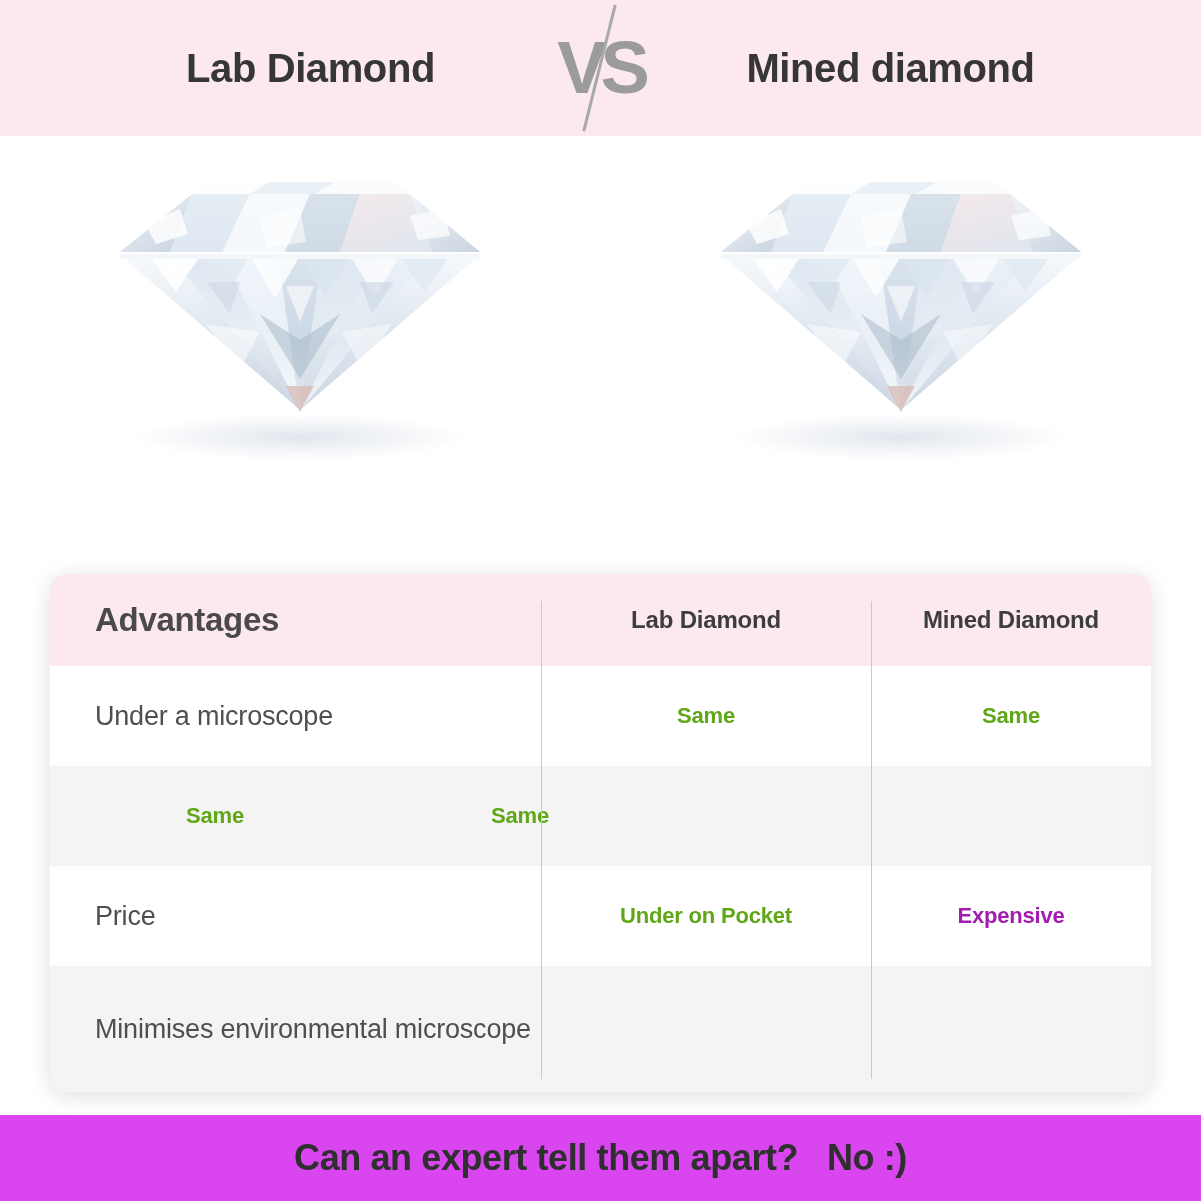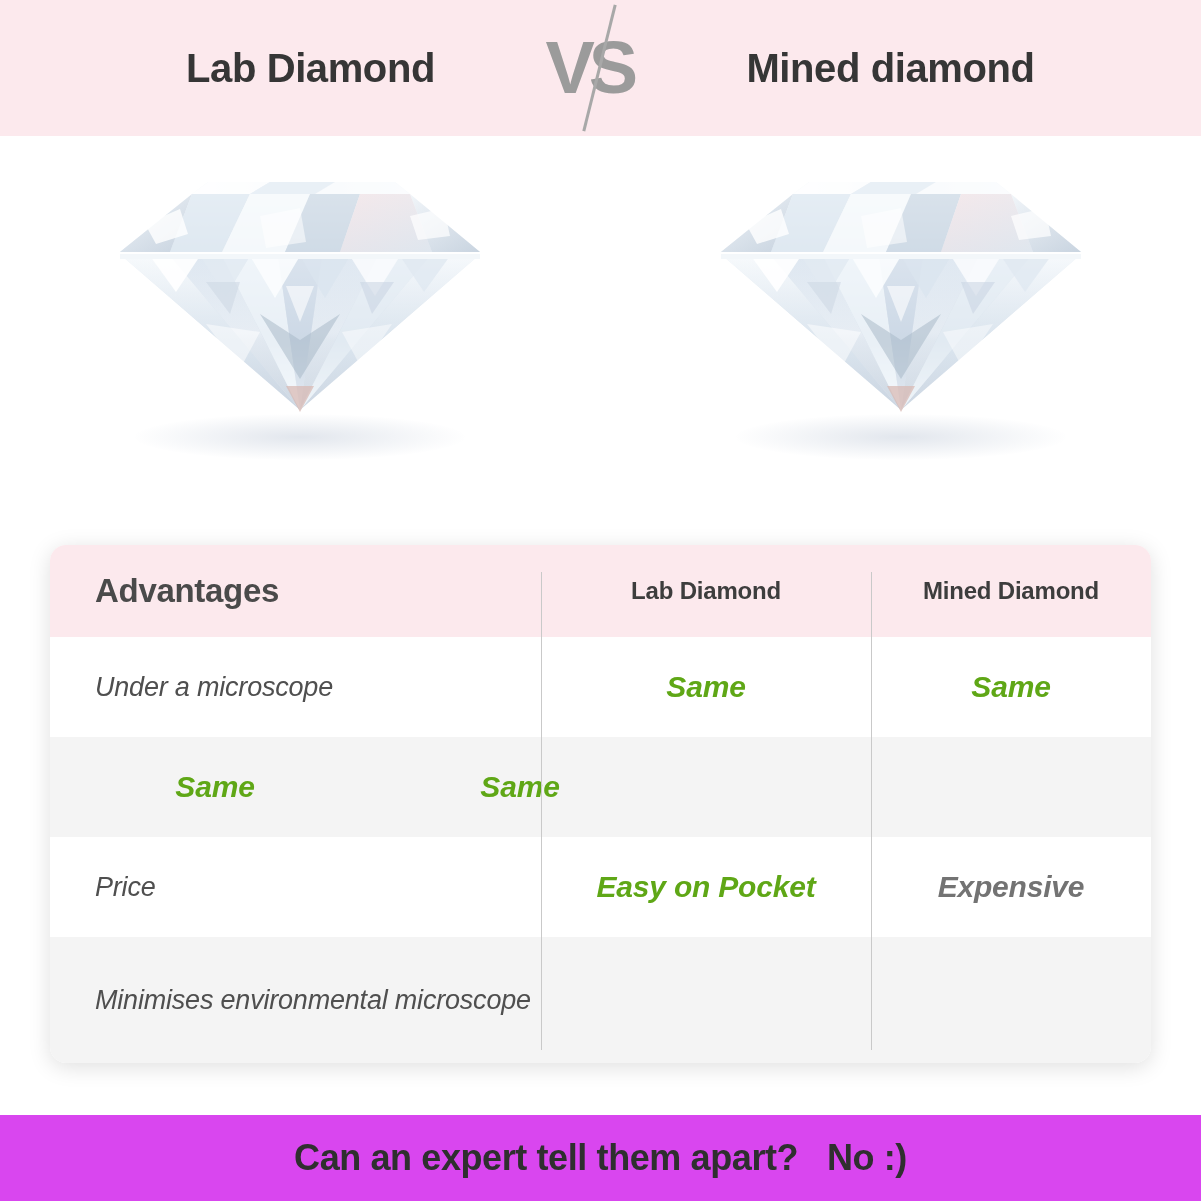--- a/index.html
+++ b/index.html
@@ -21,21 +21,21 @@
     display:flex;align-items:center;justify-content:center;
     width:100%;gap:0;
   }
   .header-title{
     font-size:40px;font-weight:bold;color:#363636;
     letter-spacing:-0.4px;white-space:nowrap;
     width:470px;text-align:center;
   }
   .vs-wrap{
     position:relative;width:110px;height:110px;
-    display:flex;align-items:center;justify-content:flex-start;
+    display:flex;align-items:center;justify-content:center;
     flex:0 0 110px;
   }
   .vs-text{
     font-size:74px;font-weight:bold;color:#9b9b9b;
     letter-spacing:-6px;line-height:1;
     font-family:"Liberation Sans", sans-serif;
   }
   .vs-slash{
     position:absolute;left:52px;top:-10px;
     width:3px;height:130px;background:#a8a8a8;
@@ -56,45 +56,45 @@
   }
   .gem svg{display:block;width:380px;height:260px;}
   .gem-glow{
     position:absolute;left:50%;top:250px;transform:translateX(-50%);
     width:330px;height:46px;border-radius:50%;
     background:radial-gradient(ellipse at center, rgba(190,200,215,.45) 0%, rgba(190,200,215,0) 72%);
   }
 
   
   .card{
-    position:absolute;left:50px;top:545px;width:1101px;height:518px;
+    position:absolute;left:50px;top:574px;width:1101px;height:518px;
     background:#ffffff;border-radius:16px;overflow:hidden;
     box-shadow:0 4px 22px rgba(0,0,0,0.13);
   }
   .t-head{
     height:92px;background:#fce9ed;display:flex;align-items:center;
   }
-  .t-row{display:flex;align-items:stretch;font-style:italic;}
+  .t-row{display:flex;align-items:stretch;}
   .t-row.alt{background:#f4f4f4;}
   .t-row.plain{background:#ffffff;}
   .c-feature{
     flex:0 0 491px;display:flex;align-items:center;
     padding-left:45px;box-sizing:border-box;
   }
   .c-lab,.c-mined{
     flex:0 0 330px;display:flex;align-items:center;justify-content:center;
     box-sizing:border-box;
   }
   .c-mined{flex:0 0 280px;}
   .t-head .c-feature{font-size:33px;font-weight:bold;color:#4a4a4a;letter-spacing:-0.3px;}
   .t-head .c-lab,.t-head .c-mined{font-size:24px;font-weight:bold;color:#3d3d3d;letter-spacing:-0.2px;}
   .t-row .c-feature{font-size:27px;color:#4f4f4f;line-height:1.28;letter-spacing:-0.2px;}
-  .t-row .c-lab,.t-row .c-mined{font-size:30px;font-weight:bold;letter-spacing:-0.2px;}
+  .t-row .c-lab,.t-row .c-mined{font-size:22px;font-weight:bold;letter-spacing:-0.2px;}
   .val-good{color:#5fa716;}
-  .val-bad{color:#737373;}
+  .val-bad{color:#a21caf;}
 
   .r1{height:100px;}
   .r2{height:100px;}
   .r3{height:100px;}
   .r4{height:126px;}
 
   
   .vdiv{
     position:absolute;width:1px;background:#c9c9c9;
     top:27px;height:478px;
@@ -278,21 +278,21 @@
     <div class="c-mined val-good">Same</div>
   </div>
 
   <div class="t-row alt r2">
     <div class="c-lab val-good">Same</div>
     <div class="c-mined val-good">Same</div>
   </div>
 
   <div class="t-row plain r3">
     <div class="c-feature">Price</div>
-    <div class="c-lab val-good">Easy on Pocket</div>
+    <div class="c-lab val-good">Under on Pocket</div>
     <div class="c-mined val-bad">Expensive</div>
   </div>
 
   <div class="t-row alt r4">
     <div class="c-feature">Minimises environmental microscope</div>
   </div>
 
   <div class="vdiv v1"></div>
   <div class="vdiv v2"></div>
 </div>

